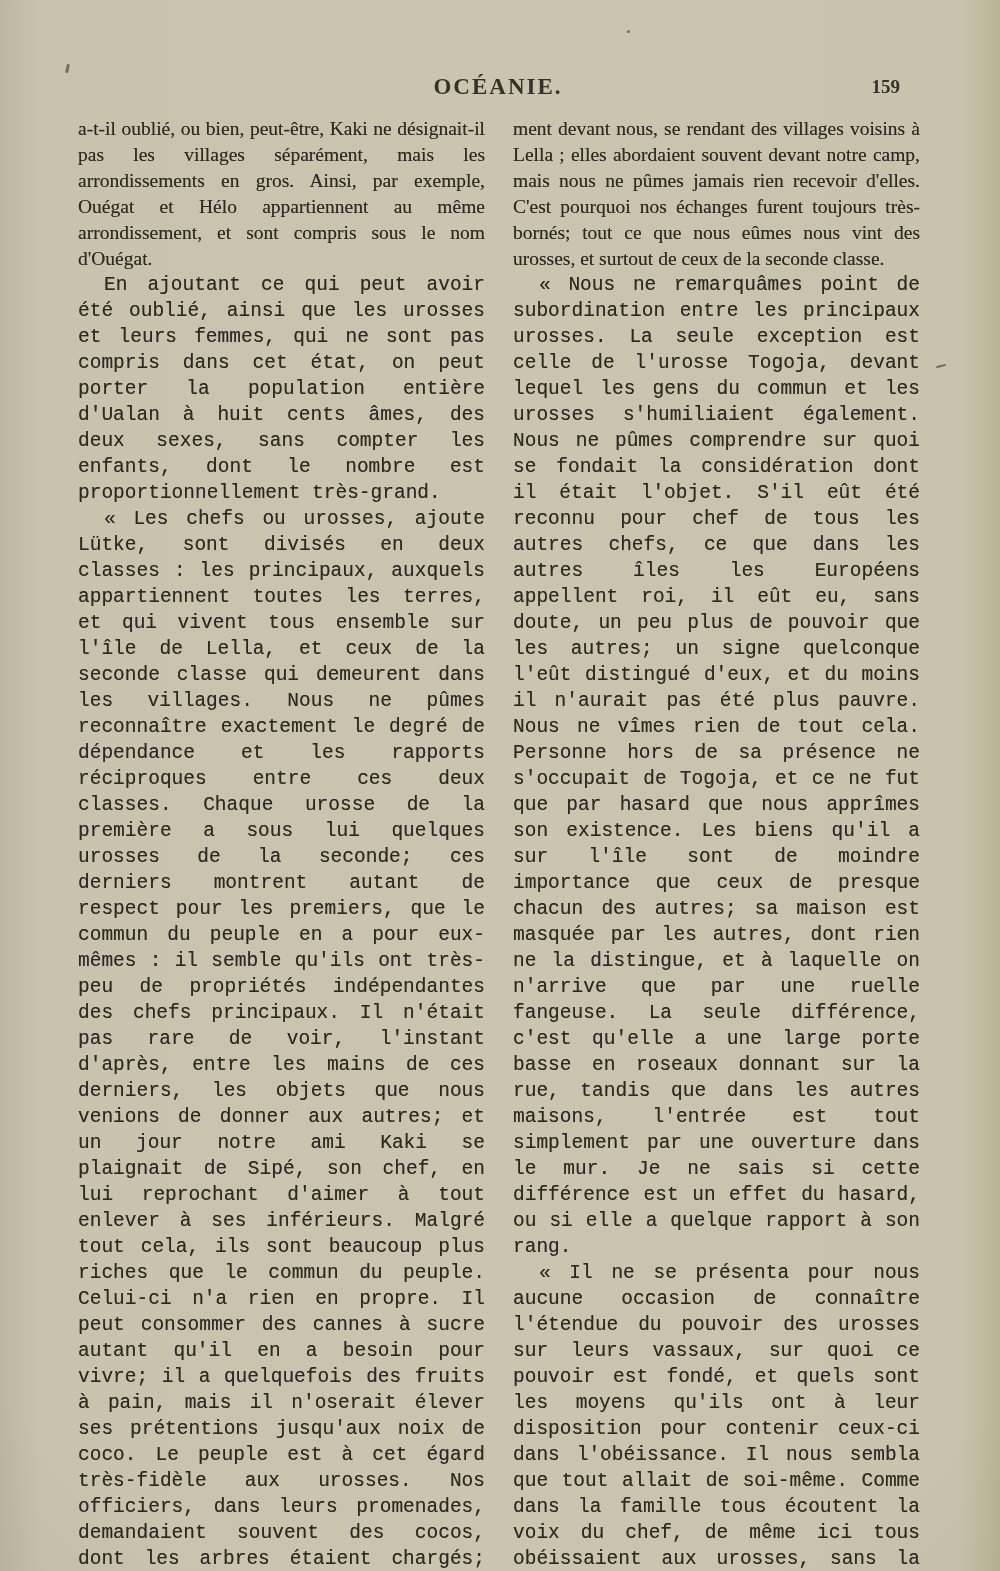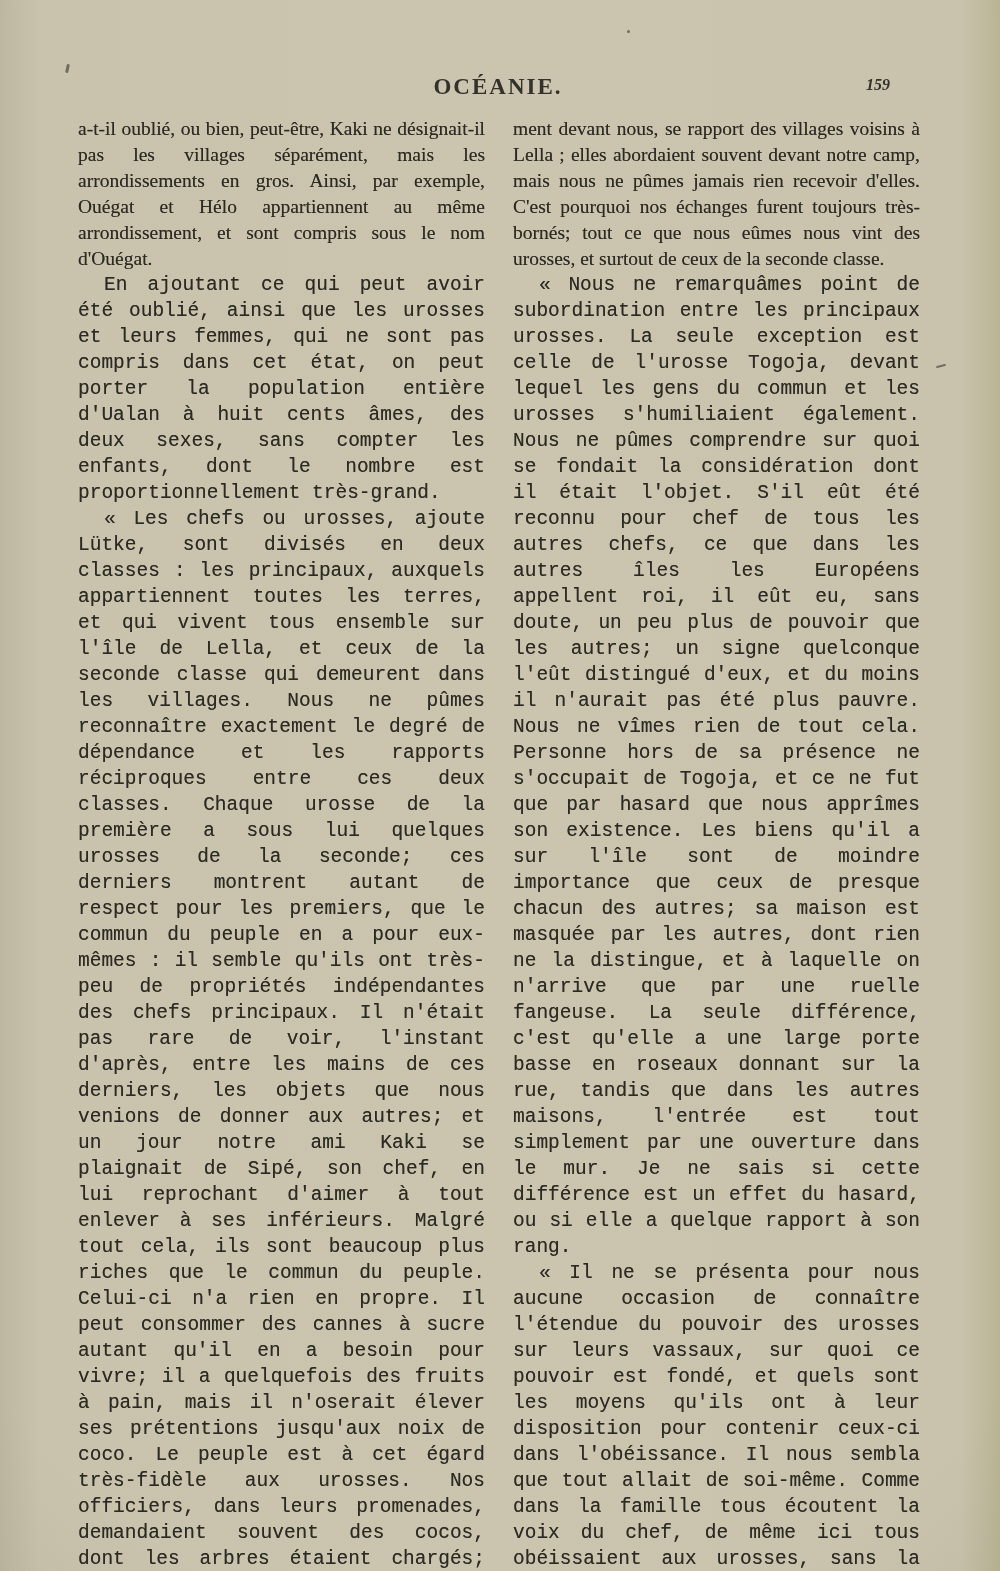--- a/index.html
+++ b/index.html
@@ -41,26 +41,25 @@
     right: 0;
     text-align: center;
     font-size: 23px;
     font-weight: bold;
     letter-spacing: 2px;
     color: #33322a;
   }
 
   .page-number {
     position: absolute;
-    right: 28px;
+    right: 18px;
     top: 2px;
-    font-size: 16px;
+    font-size: 19px;
     font-weight: bold;
     color: #33322a;
-    font-style: italic;
   }
 
   .columns {
     position: absolute;
     top: 116px;
     left: 78px;
     width: 842px;
     display: flex;
     gap: 28px;
   }
@@ -106,20 +105,20 @@
 
   <div class="columns">
 
     <div class="col">
       <p class="noindent">a-t-il oublié, ou bien, peut-être, Kaki ne désignait-il pas les villages séparément, mais les arrondissements en gros. Ainsi, par exemple, Ouégat et Hélo appartiennent au même arrondissement, et sont compris sous le nom d'Ouégat.</p>
       <p class="indent">En ajoutant ce qui peut avoir été oublié, ainsi que les urosses et leurs femmes, qui ne sont pas compris dans cet état, on peut porter la population entière d'Ualan à huit cents âmes, des deux sexes, sans compter les enfants, dont le nombre est proportionnellement très-grand.</p>
       <p class="indent">« Les chefs ou urosses, ajoute Lütke, sont divisés en deux classes : les principaux, auxquels appartiennent toutes les terres, et qui vivent tous ensemble sur l'île de Lella, et ceux de la seconde classe qui demeurent dans les villages. Nous ne pûmes reconnaître exactement le degré de dépendance et les rapports réciproques entre ces deux classes. Chaque urosse de la première a sous lui quelques urosses de la seconde; ces derniers montrent autant de respect pour les premiers, que le commun du peuple en a pour eux-mêmes : il semble qu'ils ont très-peu de propriétés indépendantes des chefs principaux. Il n'était pas rare de voir, l'instant d'après, entre les mains de ces derniers, les objets que nous venions de donner aux autres; et un jour notre ami Kaki se plaignait de Sipé, son chef, en lui reprochant d'aimer à tout enlever à ses inférieurs. Malgré tout cela, ils sont beaucoup plus riches que le commun du peuple. Celui-ci n'a rien en propre. Il peut consommer des cannes à sucre autant qu'il en a besoin pour vivre; il a quelquefois des fruits à pain, mais il n'oserait élever ses prétentions jusqu'aux noix de coco. Le peuple est à cet égard très-fidèle aux urosses. Nos officiers, dans leurs promenades, demandaient souvent des cocos, dont les arbres étaient chargés; mais ils recevaient toujours pour réponse urosse Sipé, urosse Seza; et jamais aucun des insulaires n'osa en cueillir un seul, quoiqu'il eût été très-facile de rejeter tout le tort sur nous. Des pirogues chargées de fruits passaient journelle-</p>
     </div>
 
     <div class="col">
-      <p class="noindent">ment devant nous, se rapport des villages voisins à Lella ; elles abordaient souvent devant notre camp, mais nous ne pûmes jamais rien recevoir d'elles. C'est pourquoi nos échanges furent toujours très-bornés; tout ce que nous eûmes nous vint des urosses, et surtout de ceux de la seconde classe.</p>
+      <p class="noindent">ment devant nous, se rendant des villages voisins à Lella ; elles abordaient souvent devant notre camp, mais nous ne pûmes jamais rien recevoir d'elles. C'est pourquoi nos échanges furent toujours très-bornés; tout ce que nous eûmes nous vint des urosses, et surtout de ceux de la seconde classe.</p>
       <p class="indent">« Nous ne remarquâmes point de subordination entre les principaux urosses. La seule exception est celle de l'urosse Togoja, devant lequel les gens du commun et les urosses s'humiliaient également. Nous ne pûmes comprendre sur quoi se fondait la considération dont il était l'objet. S'il eût été reconnu pour chef de tous les autres chefs, ce que dans les autres îles les Européens appellent roi, il eût eu, sans doute, un peu plus de pouvoir que les autres; un signe quelconque l'eût distingué d'eux, et du moins il n'aurait pas été plus pauvre. Nous ne vîmes rien de tout cela. Personne hors de sa présence ne s'occupait de Togoja, et ce ne fut que par hasard que nous apprîmes son existence. Les biens qu'il a sur l'île sont de moindre importance que ceux de presque chacun des autres; sa maison est masquée par les autres, dont rien ne la distingue, et à laquelle on n'arrive que par une ruelle fangeuse. La seule différence, c'est qu'elle a une large porte basse en roseaux donnant sur la rue, tandis que dans les autres maisons, l'entrée est tout simplement par une ouverture dans le mur. Je ne sais si cette différence est un effet du hasard, ou si elle a quelque rapport à son rang.</p>
       <p class="indent">« Il ne se présenta pour nous aucune occasion de connaître l'étendue du pouvoir des urosses sur leurs vassaux, sur quoi ce pouvoir est fondé, et quels sont les moyens qu'ils ont à leur disposition pour contenir ceux-ci dans l'obéissance. Il nous sembla que tout allait de soi-même. Comme dans la famille tous écoutent la voix du chef, de même ici tous obéissaient aux urosses, sans la moindre apparence de contrainte et de déplaisir. Je ne vis pas une seule fois qu'un individu du commun refusât, en quoi que ce fût,</p>
     </div>
 
   </div>
 
 </div>
 
 </body></html>

